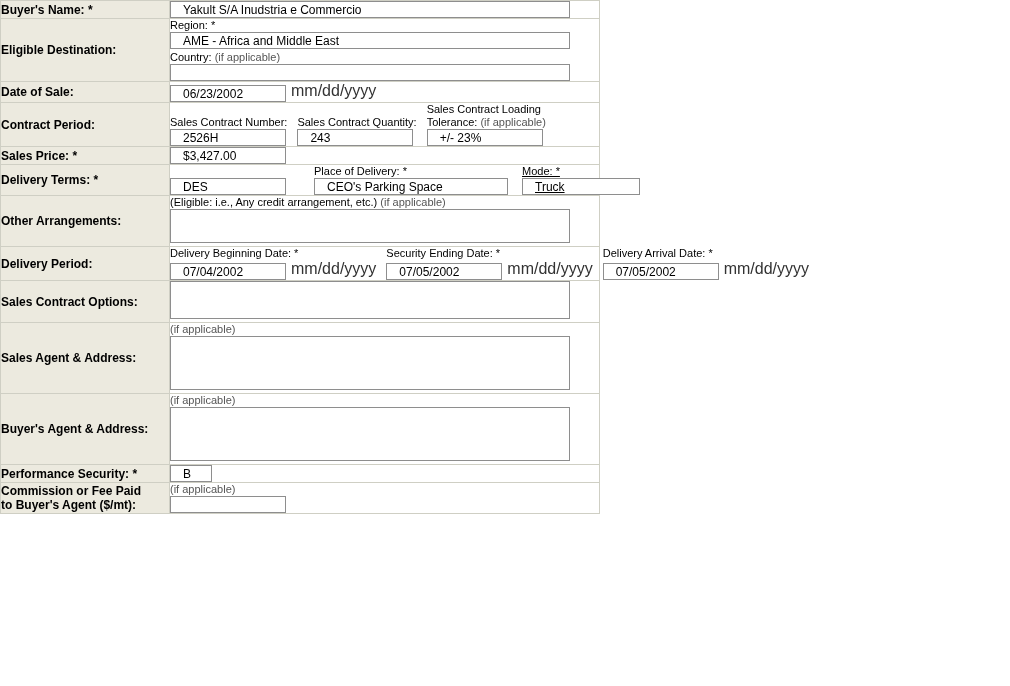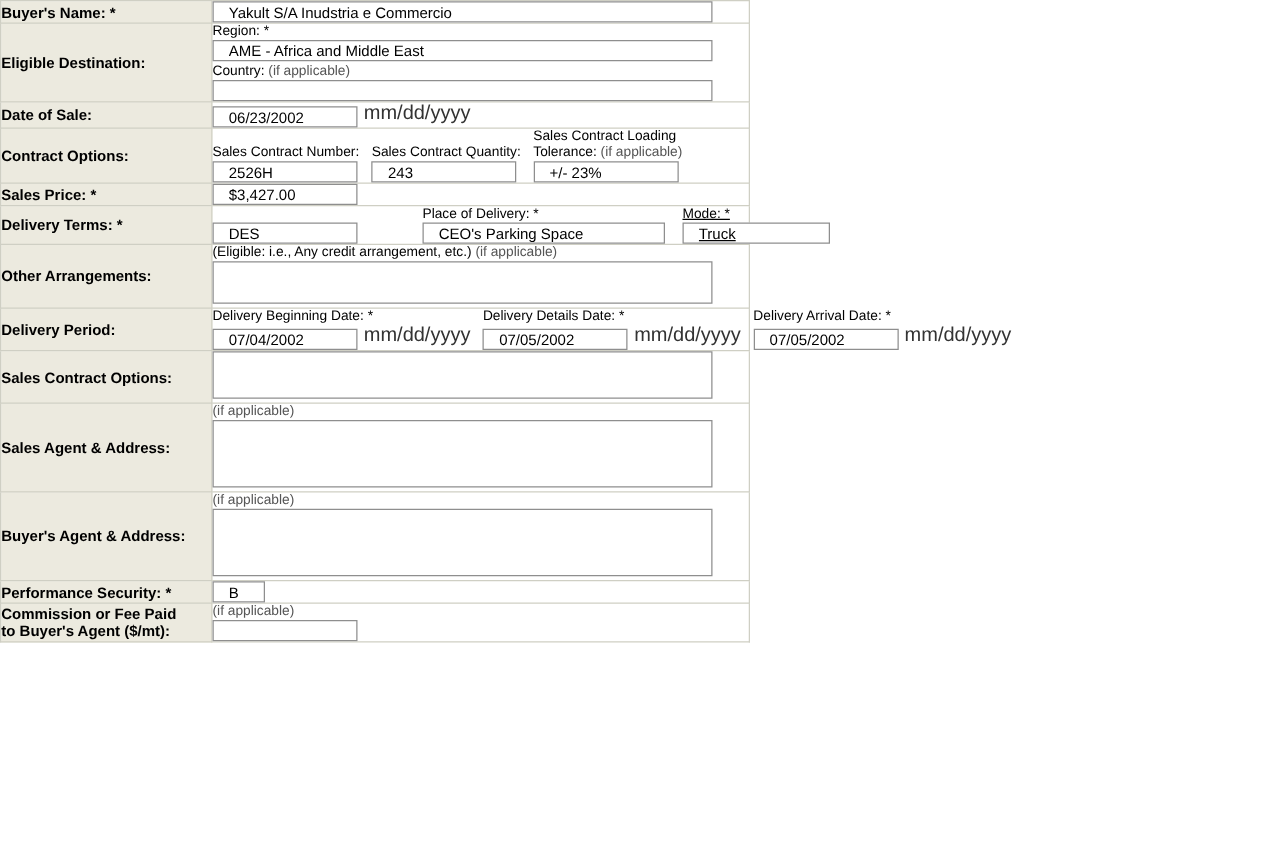--- a/index.html
+++ b/index.html
@@ -126,21 +126,21 @@
     <td class="field">
       <div class="row">
         <input class="txt w116" value="06/23/2002" style="">
         <span class="mm">mm/dd/yyyy</span>
       </div>
     </td>
   </tr>
 
   <tr>
     <td class="label">
-      <span>Contract Options:</span>
+      <span>Contract Period:</span>
     </td>
     <td class="field">
       <div class="row">
         <div class="col">
           <span class="sublabel nowrap">Sales Contract Number:</span>
           <input class="txt w116" value="2526H" style="">
         </div>
         <div class="col gap-sm">
           <span class="sublabel nowrap">Sales Contract Quantity:</span>
           <input class="txt w116" value="243" style="">
@@ -168,21 +168,21 @@
 
   <tr>
     <td class="label">
       <span>Delivery Terms: *</span>
     </td>
     <td class="field">
       <div class="row">
         <div class="col">
           <input class="txt w116" value="DES" style="">
         </div>
-        <div class="col" style="margin-left:52px;">
+        <div class="col" style="margin-left:28px;">
           <span class="sublabel nowrap">Place of Delivery: *</span>
           <input class="txt w175" value="CEO's Parking Space" style="">
         </div>
         <div class="col" style="margin-left:14px;text-decoration:underline;">
           <span class="sublabel nowrap">Mode: *</span>
           <input class="txt w118" value="Truck" style="">
         </div>
       </div>
     </td>
   </tr>
@@ -207,21 +207,21 @@
     <td class="field">
       <div class="row">
         <div class="col">
           <span class="sublabel nowrap">Delivery Beginning Date: *</span>
           <div class="row">
             <input class="txt w116" value="07/04/2002" style="">
             <span class="mm">mm/dd/yyyy</span>
           </div>
         </div>
         <div class="col" style="margin-left:10px;">
-          <span class="sublabel nowrap">Delivery Details Date: *</span>
+          <span class="sublabel nowrap">Security Ending Date: *</span>
           <div class="row">
             <input class="txt w116" value="07/05/2002" style="">
             <span class="mm">mm/dd/yyyy</span>
           </div>
         </div>
         <div class="col" style="margin-left:10px;">
           <span class="sublabel nowrap">Delivery Arrival Date: *</span>
           <div class="row">
             <input class="txt w116" value="07/05/2002" style="">
             <span class="mm">mm/dd/yyyy</span>

